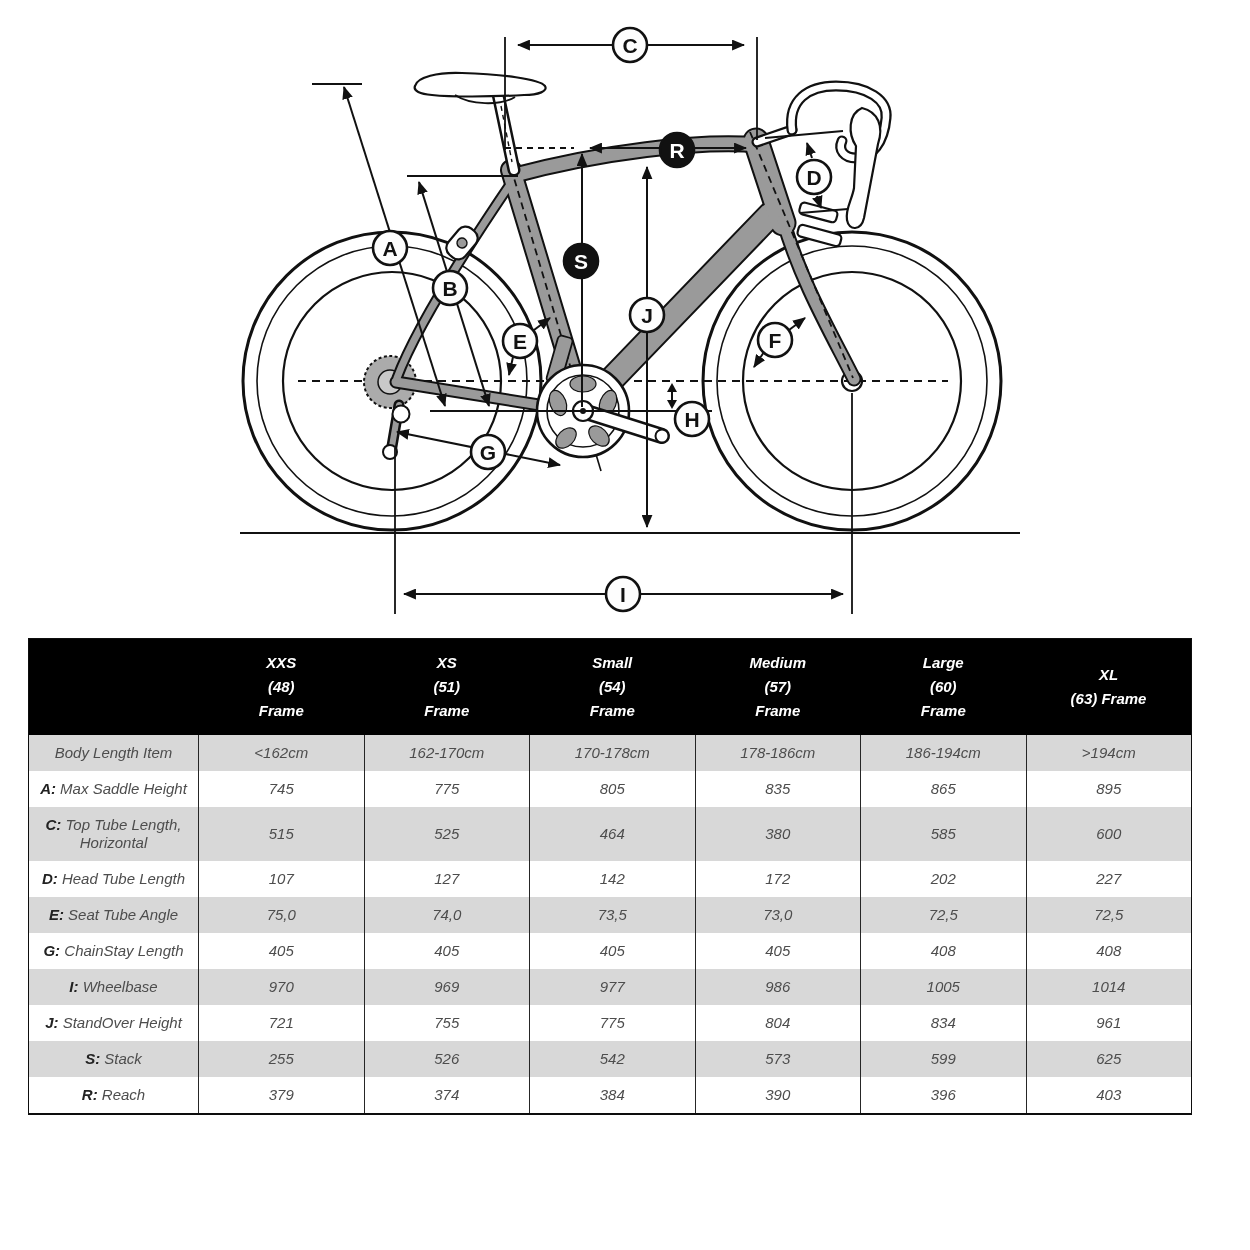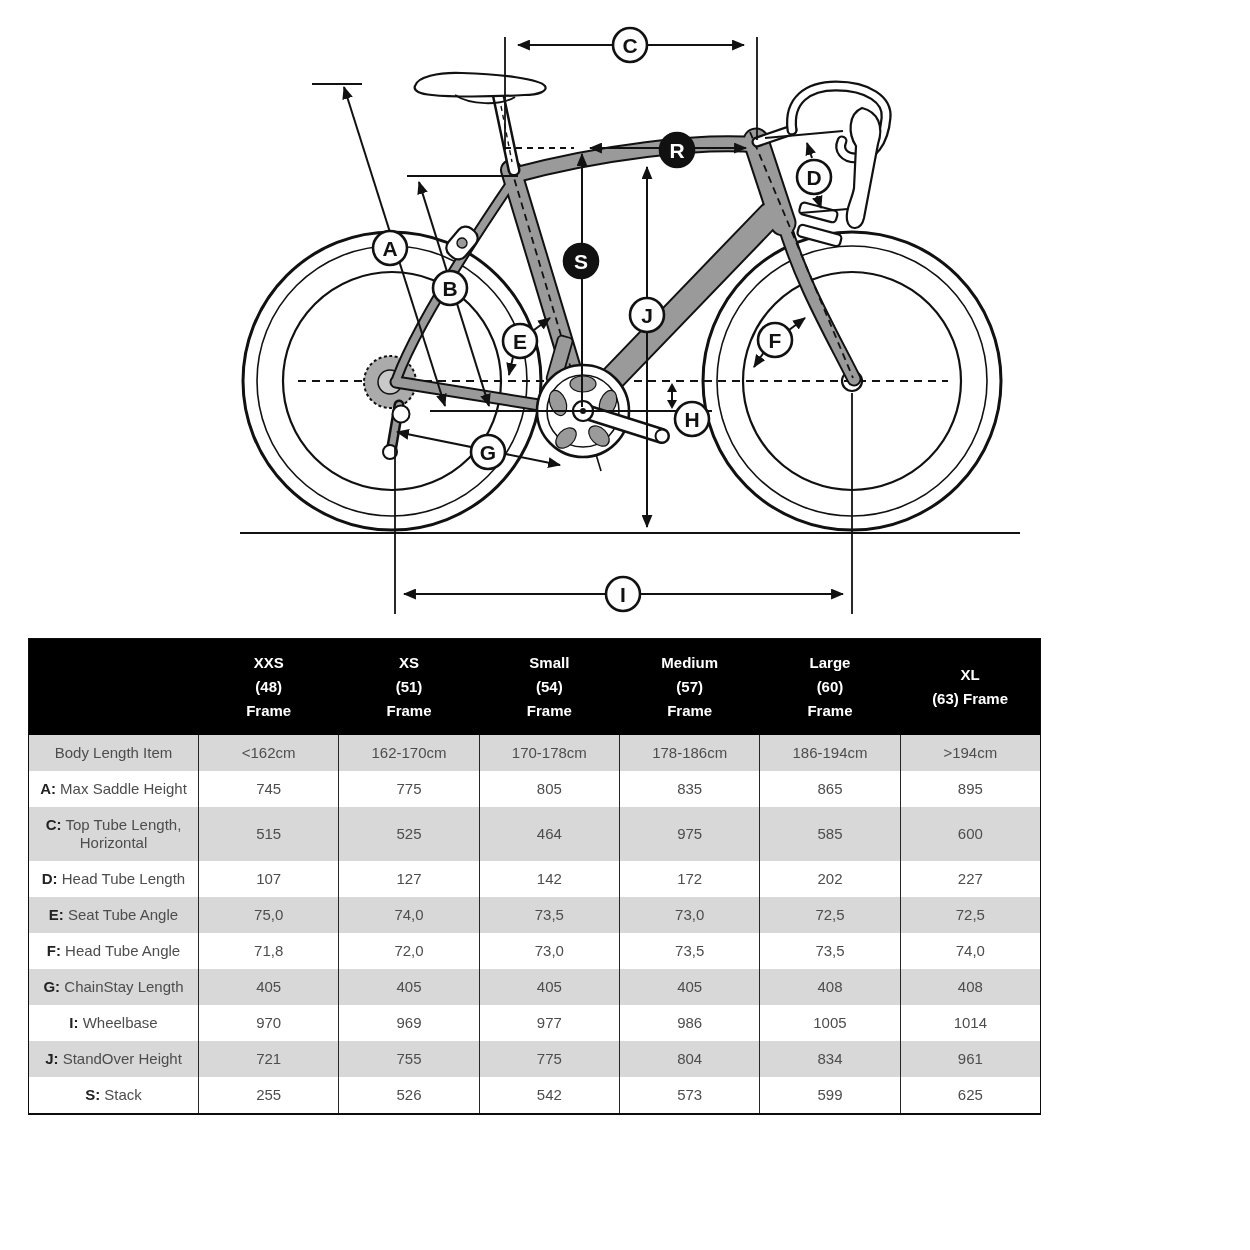--- a/index.html
+++ b/index.html
@@ -10,22 +10,22 @@
   }
   *{box-sizing:border-box;}
   body{
     margin:0; width:1250px; height:1250px; background:#ffffff;
     font-family:"Liberation Sans", sans-serif;
   }
   .diagram-wrap{ width:1250px; height:634px; }
   .diagram-wrap svg{ display:block; }
   .table-wrap{ padding:4px 28px 0 28px; }
   table{
-    width:1013px; border-collapse:collapse; table-layout:fixed;
-    border:1px solid var(--outer-border); border-bottom:2px solid var(--outer-border);
+    width:1164px; border-collapse:collapse; table-layout:fixed;
+    border:1px solid var(--outer-border); border-bottom:2px solid var(--outer-border);font-style:italic;
   }
   thead th{
     background:var(--header-bg); color:var(--header-text);
     font-weight:bold; font-size:15px; text-align:center;
     height:96px; padding:8px 4px; vertical-align:middle;
   }
   .hline{ line-height:24px; }
   tbody td{
     font-size:15px; color:var(--cell-text); text-align:center;
     padding:9px 6px; line-height:18px; vertical-align:middle;
@@ -312,21 +312,21 @@
           <td>805</td>
           <td>835</td>
           <td>865</td>
           <td>895</td>
         </tr>
         <tr>
           <td><b>C:</b> Top Tube Length, Horizontal</td>
           <td>515</td>
           <td>525</td>
           <td>464</td>
-          <td>975</td>
+          <td>380</td>
           <td>585</td>
           <td>600</td>
         </tr>
         <tr>
           <td><b>D:</b> Head Tube Length</td>
           <td>107</td>
           <td>127</td>
           <td>142</td>
           <td>172</td>
           <td>202</td>
@@ -335,29 +335,20 @@
         <tr>
           <td><b>E:</b> Seat Tube Angle</td>
           <td>75,0</td>
           <td>74,0</td>
           <td>73,5</td>
           <td>73,0</td>
           <td>72,5</td>
           <td>72,5</td>
         </tr>
         <tr>
-          <td><b>F:</b> Head Tube Angle</td>
-          <td>71,8</td>
-          <td>72,0</td>
-          <td>73,0</td>
-          <td>73,5</td>
-          <td>73,5</td>
-          <td>74,0</td>
-        </tr>
-        <tr>
           <td><b>G:</b> ChainStay Length</td>
           <td>405</td>
           <td>405</td>
           <td>405</td>
           <td>405</td>
           <td>408</td>
           <td>408</td>
         </tr>
         <tr>
           <td><b>I:</b> Wheelbase</td>
@@ -379,15 +370,24 @@
         </tr>
         <tr>
           <td><b>S:</b> Stack</td>
           <td>255</td>
           <td>526</td>
           <td>542</td>
           <td>573</td>
           <td>599</td>
           <td>625</td>
         </tr>
+        <tr>
+          <td><b>R:</b> Reach</td>
+          <td>379</td>
+          <td>374</td>
+          <td>384</td>
+          <td>390</td>
+          <td>396</td>
+          <td>403</td>
+        </tr>
       </tbody>
   </table>
 </div>
 
 </body></html>

